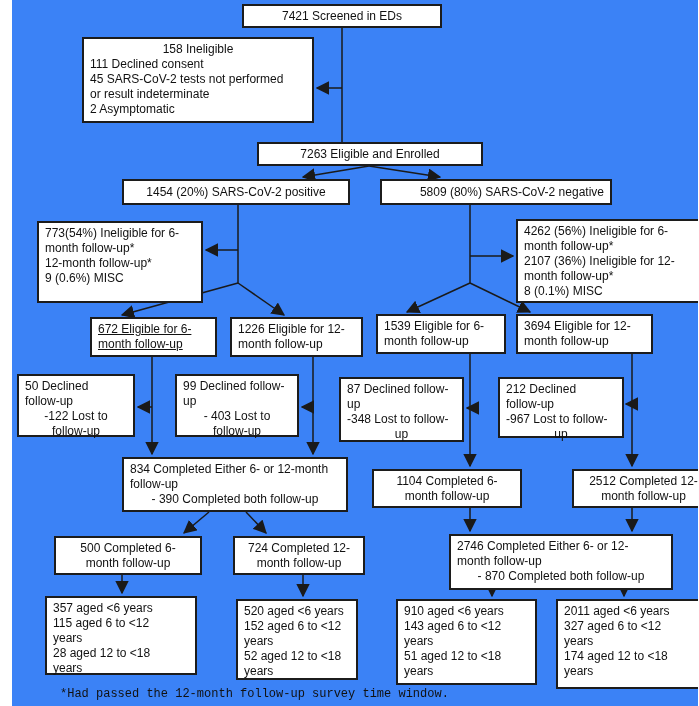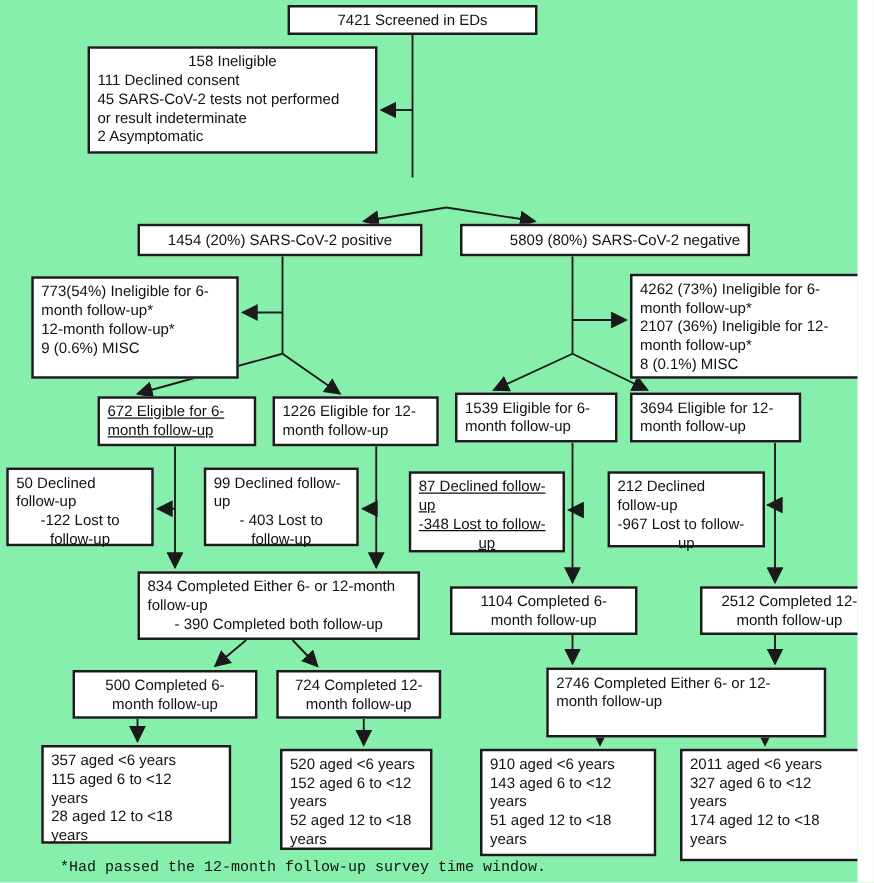--- a/index.html
+++ b/index.html
@@ -1,18 +1,18 @@
 <!DOCTYPE html>
 <html><head>
 <meta charset="utf-8">
 <style>
   html,body{margin:0;padding:0;background:#fff;}
   #canvas{
-    position:relative;width:686px;height:706px;background:#86efac;
-    font-family:"Liberation Sans", sans-serif;color:#111;overflow:hidden;
+    position:relative;width:686px;height:706px;background:#3b82f6;
+    font-family:"Liberation Sans", sans-serif;color:#111;overflow:hidden;margin-left:12px;
   }
   #wires{position:absolute;left:0;top:0;width:699px;height:706px;}
   .box{
     position:absolute;background:#ffffff;border:2px solid #1c1c1c;
     font-size:12px;line-height:15px;padding:3px 6px;box-sizing:border-box;
   }
   .box.vc{display:flex;flex-direction:column;justify-content:center;}
   .ln{text-align:left;white-space:nowrap;}
   .ln.c{text-align:center;}
   .footnote{
@@ -67,38 +67,41 @@
   </div>
 
   <div class="box" style="left:70px;top:37px;width:232px;height:86px;">
     <div class="ln c">158  Ineligible</div>
     <div class="ln">111 Declined consent</div>
     <div class="ln">45 SARS-CoV-2 tests not performed</div>
     <div class="ln">or result indeterminate</div>
     <div class="ln">2 Asymptomatic</div>
   </div>
 
+  <div class="box vc" style="left:245px;top:142px;width:226px;height:24px;">
+    <div class="ln c">7263 Eligible and Enrolled</div>
+  </div>
 
   <div class="box vc" style="left:110px;top:179px;width:228px;height:26px;">
     <div class="ln c">1454 (20%) SARS-CoV-2 positive</div>
   </div>
 
   <div class="box vc" style="left:368px;top:179px;width:232px;height:26px;align-items:flex-end;">
     <div class="ln c">5809 (80%) SARS-CoV-2 negative</div>
   </div>
 
   <div class="box" style="left:25px;top:221px;width:166px;height:82px;">
     <div class="ln">773(54%) Ineligible for 6-</div>
     <div class="ln">month follow-up*</div>
     <div class="ln">12-month follow-up*</div>
     <div class="ln">9 (0.6%) MISC</div>
   </div>
 
   <div class="box" style="left:504px;top:219px;width:192px;height:84px;">
-    <div class="ln">4262 (73%) Ineligible for 6-</div>
+    <div class="ln">4262 (56%) Ineligible for 6-</div>
     <div class="ln">month follow-up*</div>
     <div class="ln">2107 (36%) Ineligible for 12-</div>
     <div class="ln">month follow-up*</div>
     <div class="ln">8 (0.1%) MISC</div>
   </div>
 
   <div class="box" style="left:78px;top:317px;width:127px;height:40px;text-decoration:underline;">
     <div class="ln">672 Eligible for 6-</div>
     <div class="ln">month follow-up</div>
   </div>
@@ -125,21 +128,21 @@
     <div class="ln c">follow-up</div>
   </div>
 
   <div class="box" style="left:163px;top:374px;width:124px;height:63px;">
     <div class="ln">99 Declined follow-</div>
     <div class="ln">up</div>
     <div class="ln c">- 403 Lost to</div>
     <div class="ln c">follow-up</div>
   </div>
 
-  <div class="box" style="left:327px;top:377px;width:125px;height:65px;text-decoration:underline;">
+  <div class="box" style="left:327px;top:377px;width:125px;height:65px;">
     <div class="ln">87 Declined follow-</div>
     <div class="ln">up</div>
     <div class="ln">-348 Lost to follow-</div>
     <div class="ln c">up</div>
   </div>
 
   <div class="box" style="left:486px;top:377px;width:126px;height:61px;">
     <div class="ln">212 Declined</div>
     <div class="ln">follow-up</div>
     <div class="ln">-967 Lost to follow-</div>
@@ -155,33 +158,34 @@
   <div class="box vc" style="left:360px;top:469px;width:150px;height:39px;">
     <div class="ln c">1104 Completed 6-</div>
     <div class="ln c">month follow-up</div>
   </div>
 
   <div class="box vc" style="left:560px;top:469px;width:143px;height:39px;">
     <div class="ln c">2512 Completed 12-</div>
     <div class="ln c">month follow-up</div>
   </div>
 
-  <div class="box vc" style="left:58px;top:536px;width:148px;height:39px;">
+  <div class="box vc" style="left:42px;top:536px;width:148px;height:39px;">
     <div class="ln c">500 Completed 6-</div>
     <div class="ln c">month follow-up</div>
   </div>
 
   <div class="box vc" style="left:221px;top:536px;width:132px;height:39px;">
     <div class="ln c">724 Completed 12-</div>
     <div class="ln c">month follow-up</div>
   </div>
 
   <div class="box" style="left:437px;top:534px;width:224px;height:56px;">
     <div class="ln">2746 Completed Either 6- or 12-</div>
     <div class="ln">month follow-up</div>
+    <div class="ln c">- 870 Completed both follow-up</div>
   </div>
 
   <div class="box" style="left:33px;top:596px;width:152px;height:79px;">
     <div class="ln">357 aged &lt;6 years</div>
     <div class="ln">115 aged 6 to &lt;12</div>
     <div class="ln">years</div>
     <div class="ln">28 aged 12 to &lt;18</div>
     <div class="ln">years</div>
   </div>
 

